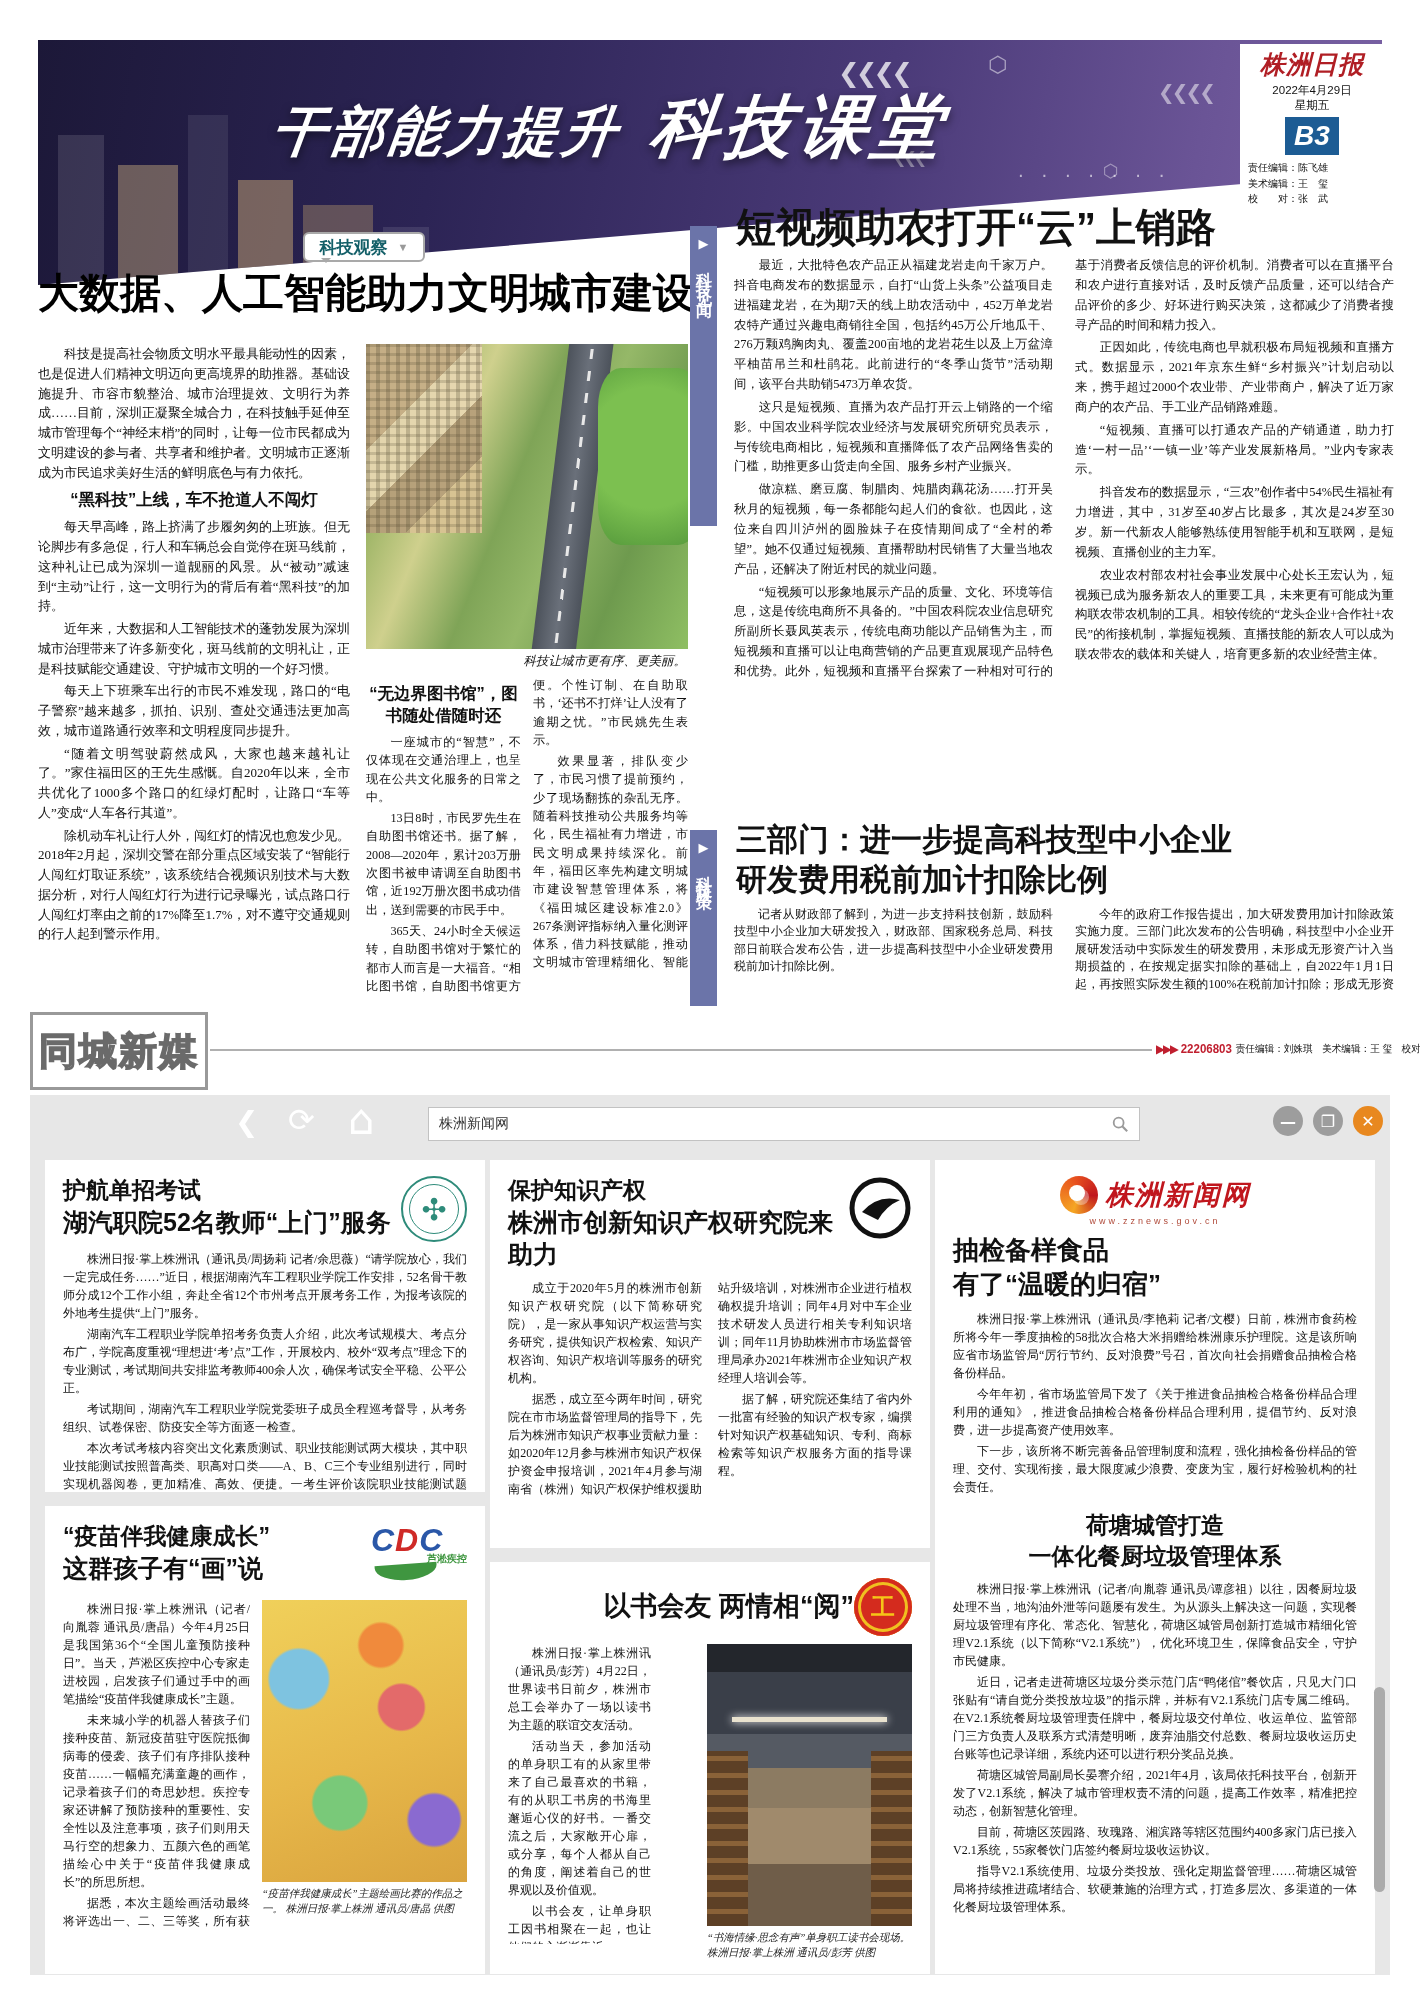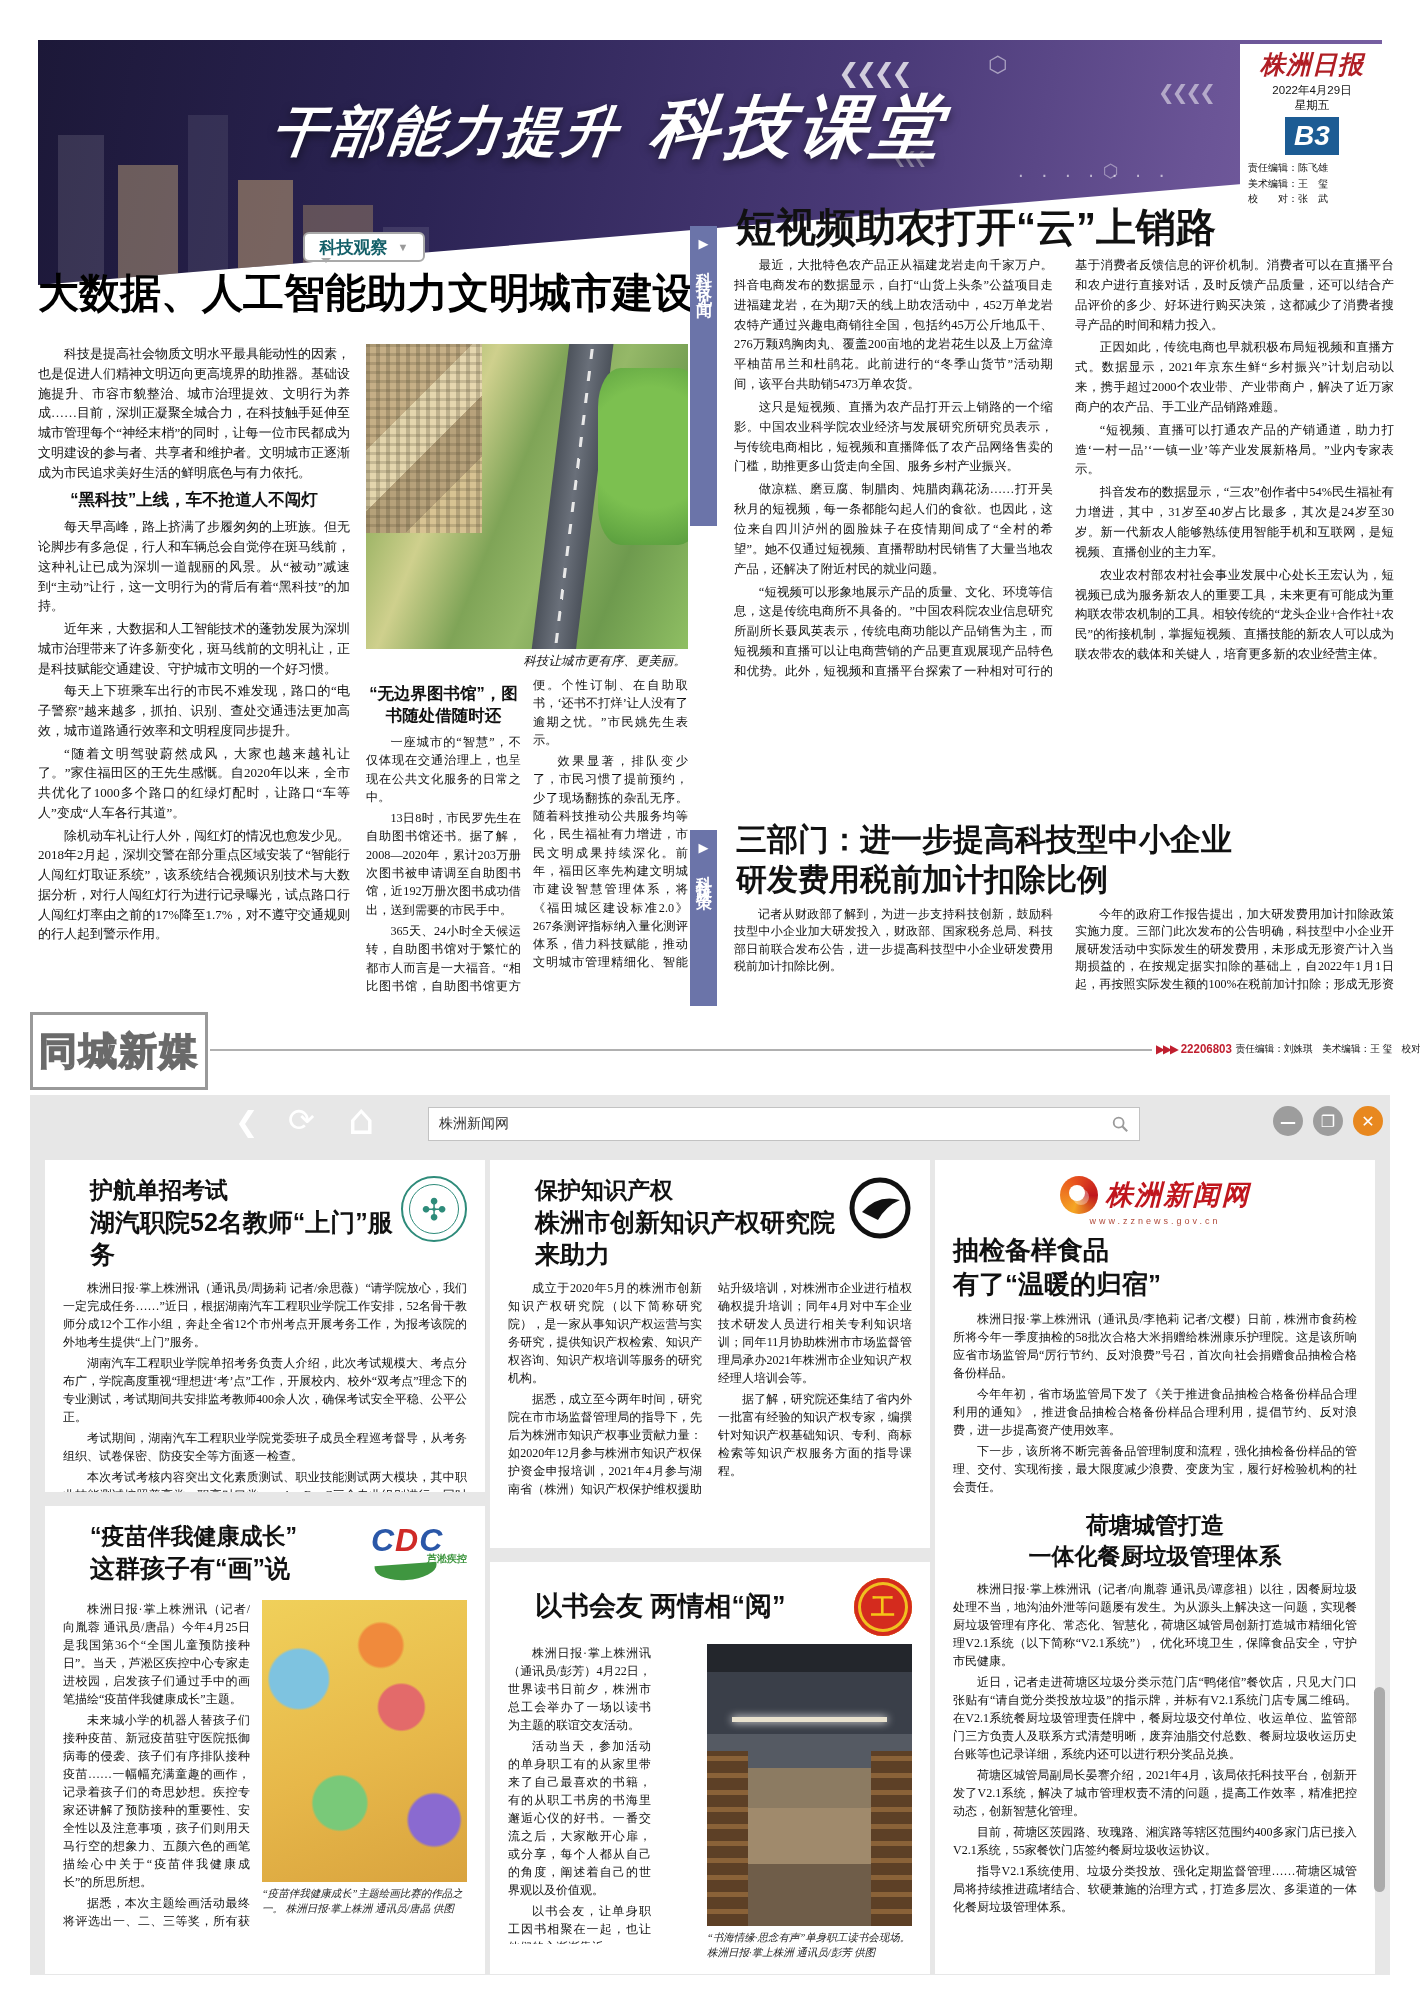--- a/index.html
+++ b/index.html
@@ -112,21 +112,21 @@
   .addr input { flex:1; border:none; outline:none; font-size:14px; color:#333;
     font-family:"Liberation Sans","DejaVu Sans",sans-serif; background:transparent; }
   .winbtn { position:absolute; top:11px; width:30px; height:30px; border-radius:50%;
     display:flex; align-items:center; justify-content:center; color:#fff; font-weight:700;
     font-family:"DejaVu Sans",sans-serif; }
   .wb-gray { background:#9d9d9d; }
   .wb-orange { background:#e8881f; }
   .cardcol { position:absolute; top:65px; width:440px; display:flex; flex-direction:column; gap:14px; }
   .card { background:#fff; padding:16px 18px; overflow:hidden; }
   .card p.para { font-size:12px; line-height:1.5; }
-  .card-head { display:flex; justify-content:space-between; align-items:flex-start; margin-bottom:8px;margin-left:27px; }
+  .card-head { display:flex; justify-content:space-between; align-items:flex-start; margin-bottom:8px; }
   .hl { font-family:"Liberation Sans","DejaVu Sans",sans-serif; font-weight:900; line-height:1.3; }
   .hl .l1 { font-size:23px; display:block; }
   .hl .l2 { font-size:25px; display:block; }
   .split { display:flex; gap:12px; }
   .split .txt { flex:1; overflow:hidden; }
   .img-ph { flex:0 0 205px; height:282px; position:relative; overflow:hidden; }
   .cap { font-size:10.5px; font-style:italic; line-height:1.45; margin-top:4px; color:#222; }
   .cols2c { column-count:2; column-gap:16px; height:262px; overflow:hidden; }
   
   .logo-school { width:66px; height:66px; border-radius:50%; border:2.5px solid #2e8b7a; flex:0 0 66px;
@@ -160,21 +160,21 @@
       radial-gradient(circle at 68% 38%,#e36a6a 0 10%,transparent 11%),
       radial-gradient(circle at 38% 72%,#79c979 0 11%,transparent 12%),
       radial-gradient(circle at 84% 78%,#8a6ad0 0 9%,transparent 10%),
       radial-gradient(circle at 58% 16%,#f08a3c 0 8%,transparent 9%),
       linear-gradient(160deg,#f0d05a,#e7b84a 55%,#d9a33e); }
   .ph-reading { background:linear-gradient(180deg,#23262c 0 10%,#3a3f49 10% 32%,#555a63 32% 44%,#8c7b62 44% 58%,#a08a6c 58% 78%,#6f5d49 78%); }
   .ph-reading::before,.ph-reading::after { content:""; position:absolute; bottom:0; width:20%; height:62%;
     background:repeating-linear-gradient(0deg,#5d4026 0 12px,#8a6238 12px 17px); }
   .ph-reading::before{ left:0; } .ph-reading::after{ right:0; }
   .ph-reading .lamp { position:absolute; left:12%; top:26%; width:76%; height:5px; background:#e9e2cf; box-shadow:0 0 8px #fff; }
-  .center-hl { text-align:left; }
+  .center-hl { text-align:right; }
   .scrollbar { position:absolute; left:1344px; top:592px; width:11px; height:205px; background:#ababab; border-radius:6px; }
   .a6-head { font-family:"Liberation Sans","DejaVu Sans",sans-serif; font-weight:900; font-size:23px; line-height:1.35; text-align:center; margin:14px 0 8px; }
 </style>
 </head>
 <body>
 
 <div class="banner">
   <div class="bld" style="left:20px;width:46px;height:150px;background:rgba(255,255,255,.14);"></div>
   <div class="bld" style="left:80px;width:60px;height:120px;background:rgba(210,180,130,.5);"></div>
   <div class="bld" style="left:150px;width:40px;height:170px;background:rgba(255,255,255,.10);"></div>

